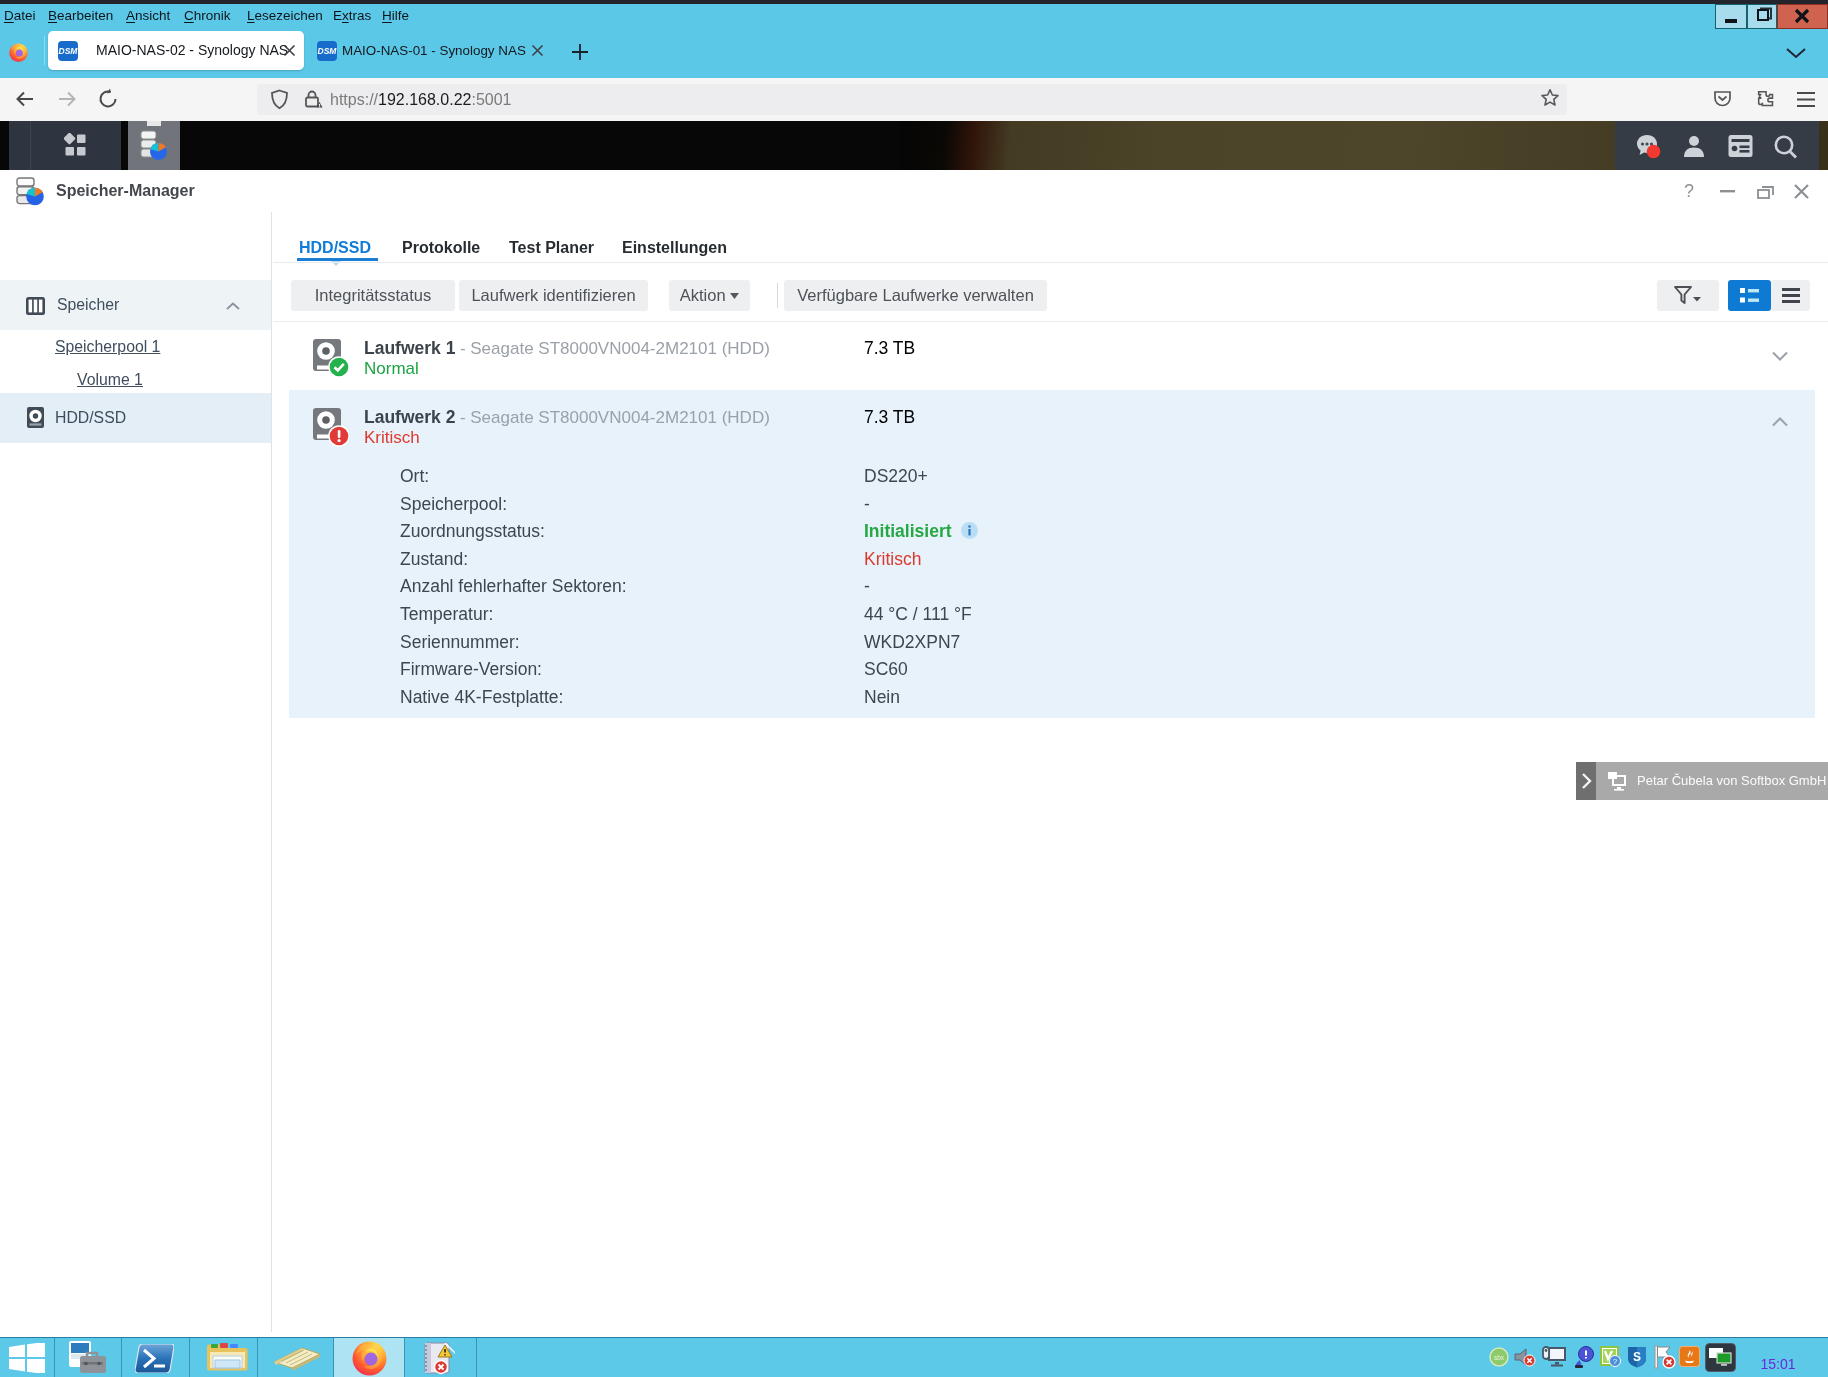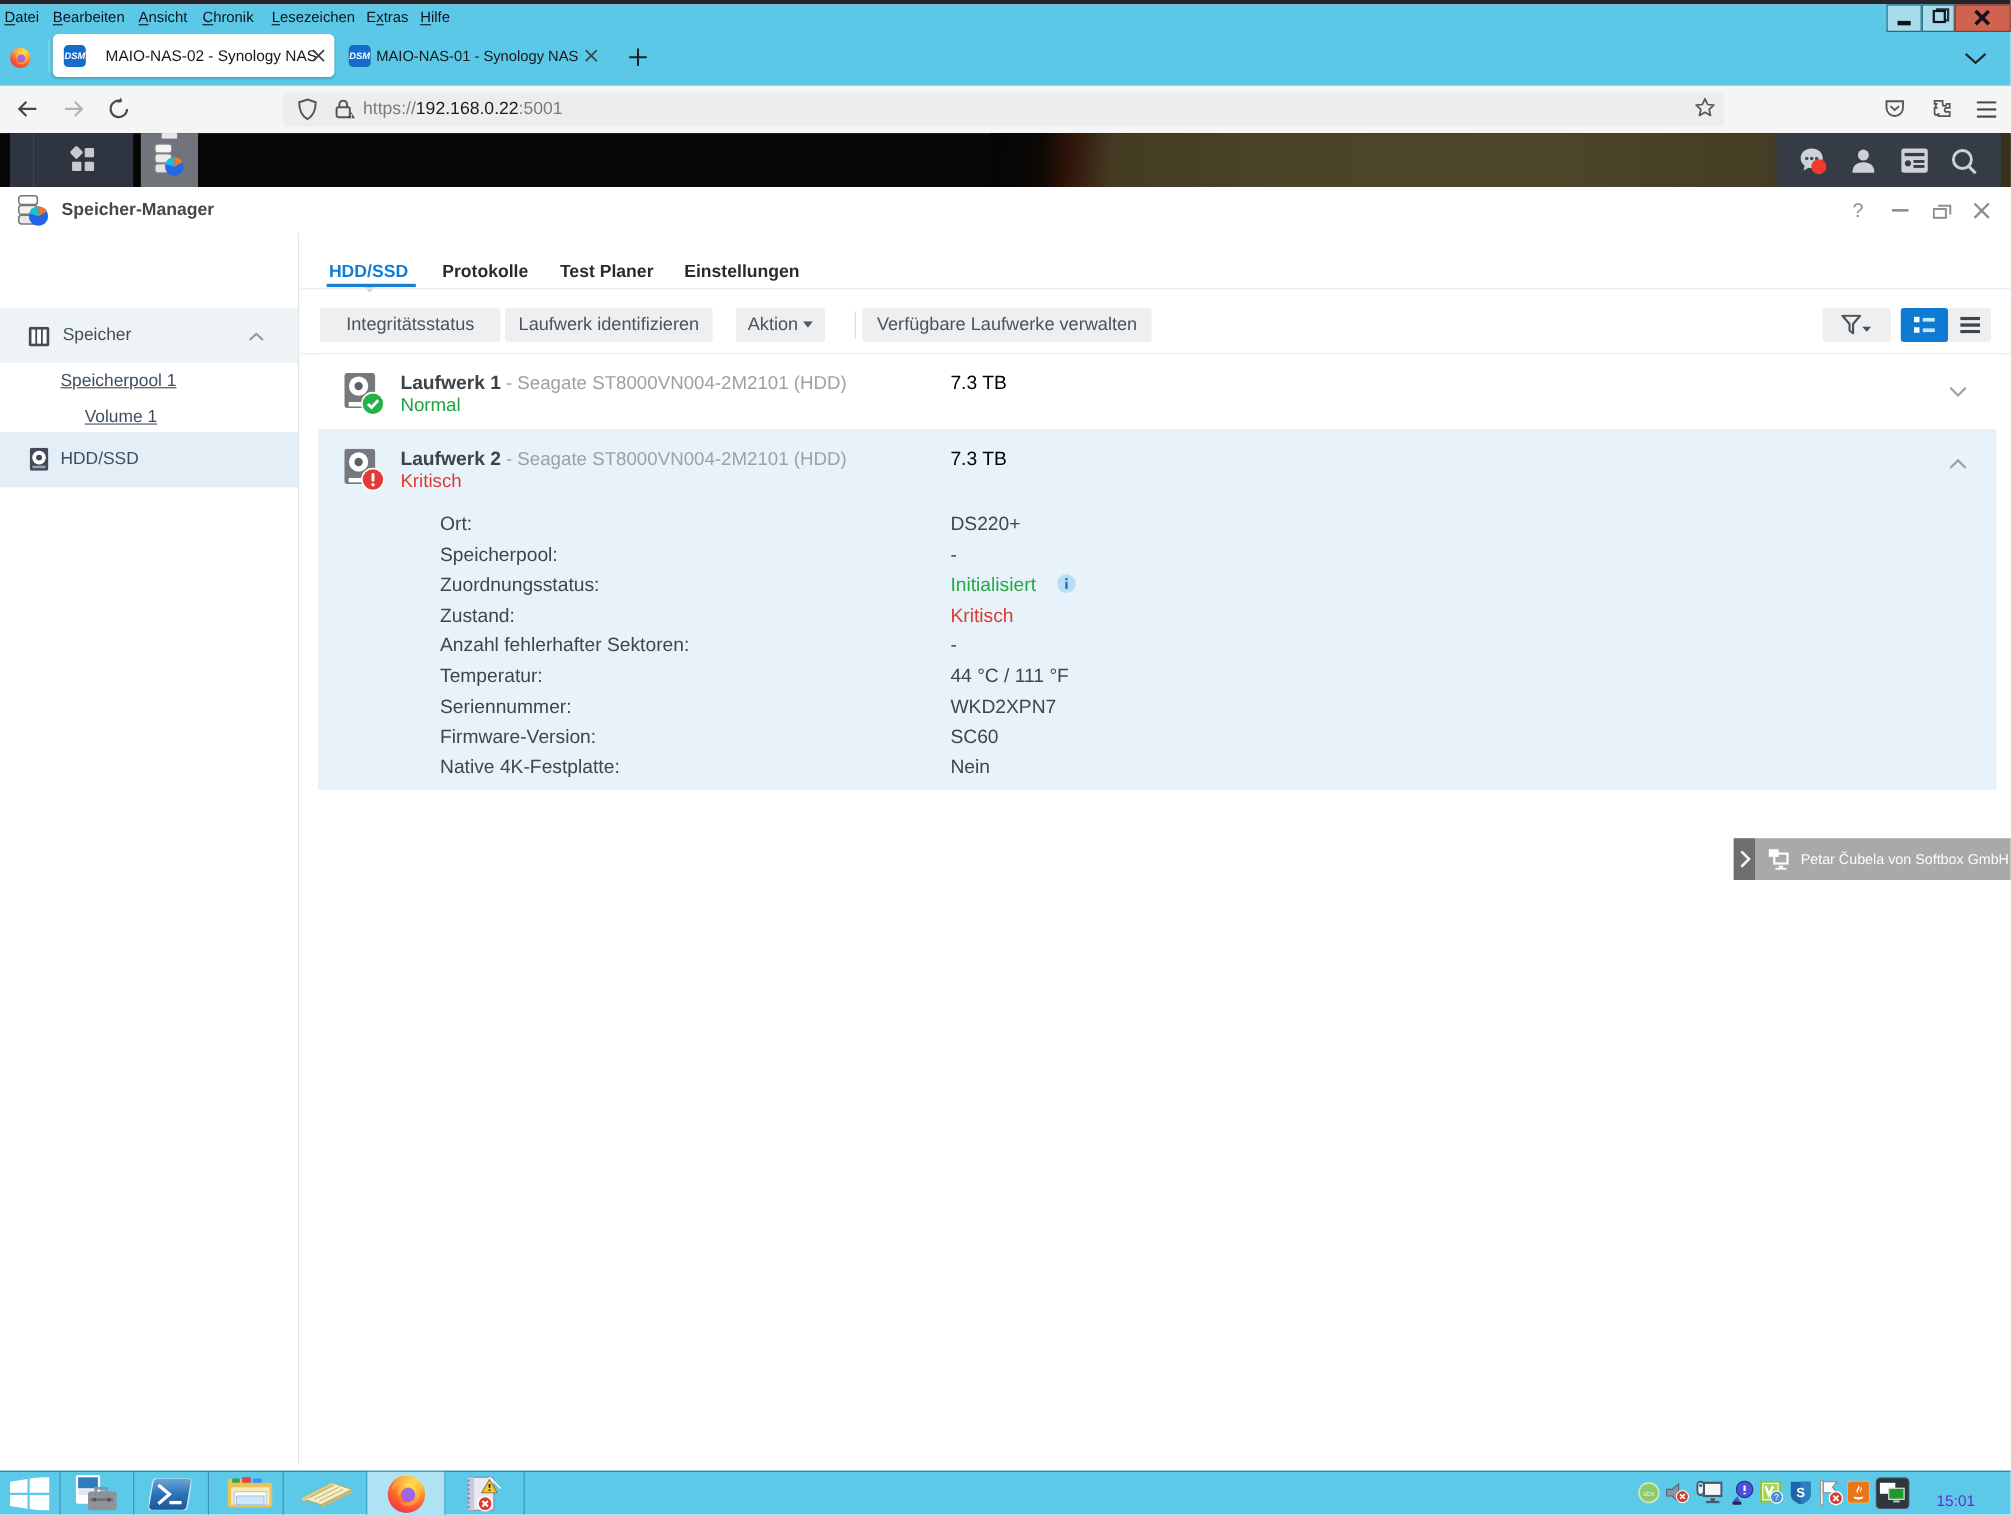--- a/index.html
+++ b/index.html
@@ -413,21 +413,21 @@
       <div class="dsize" style="top:17px;">7.3 TB</div>
       <div class="abs status-bad" style="left:75px; top:38px;">Kritisch</div>
       <svg class="abs" style="left:1482px; top:26px;" width="18" height="12">
           <path d="M2 9.5 L9 2.5 L16 9.5" fill="none" stroke="#9aa1a9" stroke-width="2"></path>
         </svg>
       <div class="lbl" style="top:76px;">Ort:</div>
         <div class="val" style="top:76px;">DS220+</div>
       <div class="lbl" style="top:104px;">Speicherpool:</div>
         <div class="val" style="top:104px;">-</div>
       <div class="lbl" style="top:131px;">Zuordnungsstatus:</div>
-        <div class="val" style="top:131px; color:#27a844;">Initialisiert</div>
+        <div class="val" style="top:131px; color:#27a844;font-weight:bold;">Initialisiert</div>
       <svg class="abs" style="left:672px; top:132px;" width="17" height="17">
           <circle cx="8.5" cy="8.5" r="8.5" fill="#b8ddf5"></circle>
           <rect x="7.4" y="3.4" width="2.2" height="2.2" fill="#2a72b8"></rect>
           <rect x="7.4" y="7" width="2.2" height="6.4" fill="#2a72b8"></rect>
         </svg>
       <div class="lbl" style="top:159px;">Zustand:</div>
         <div class="val" style="top:159px; color:#dd3a2e;">Kritisch</div>
       <div class="lbl" style="top:186px;">Anzahl fehlerhafter Sektoren:</div>
         <div class="val" style="top:186px;">-</div>
       <div class="lbl" style="top:214px;">Temperatur:</div>

